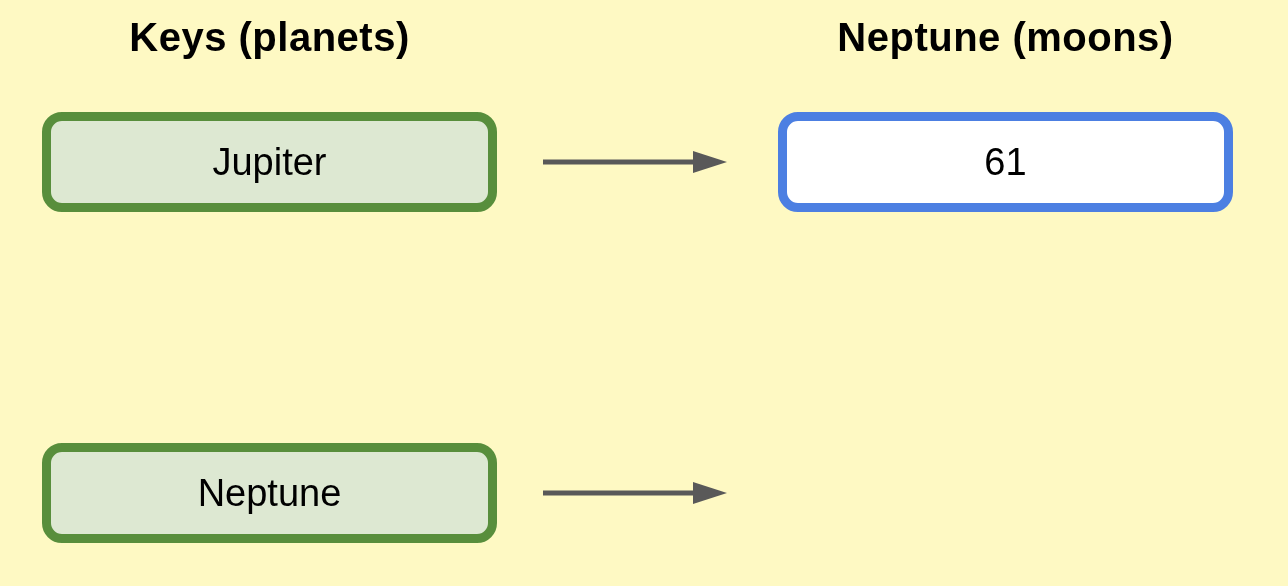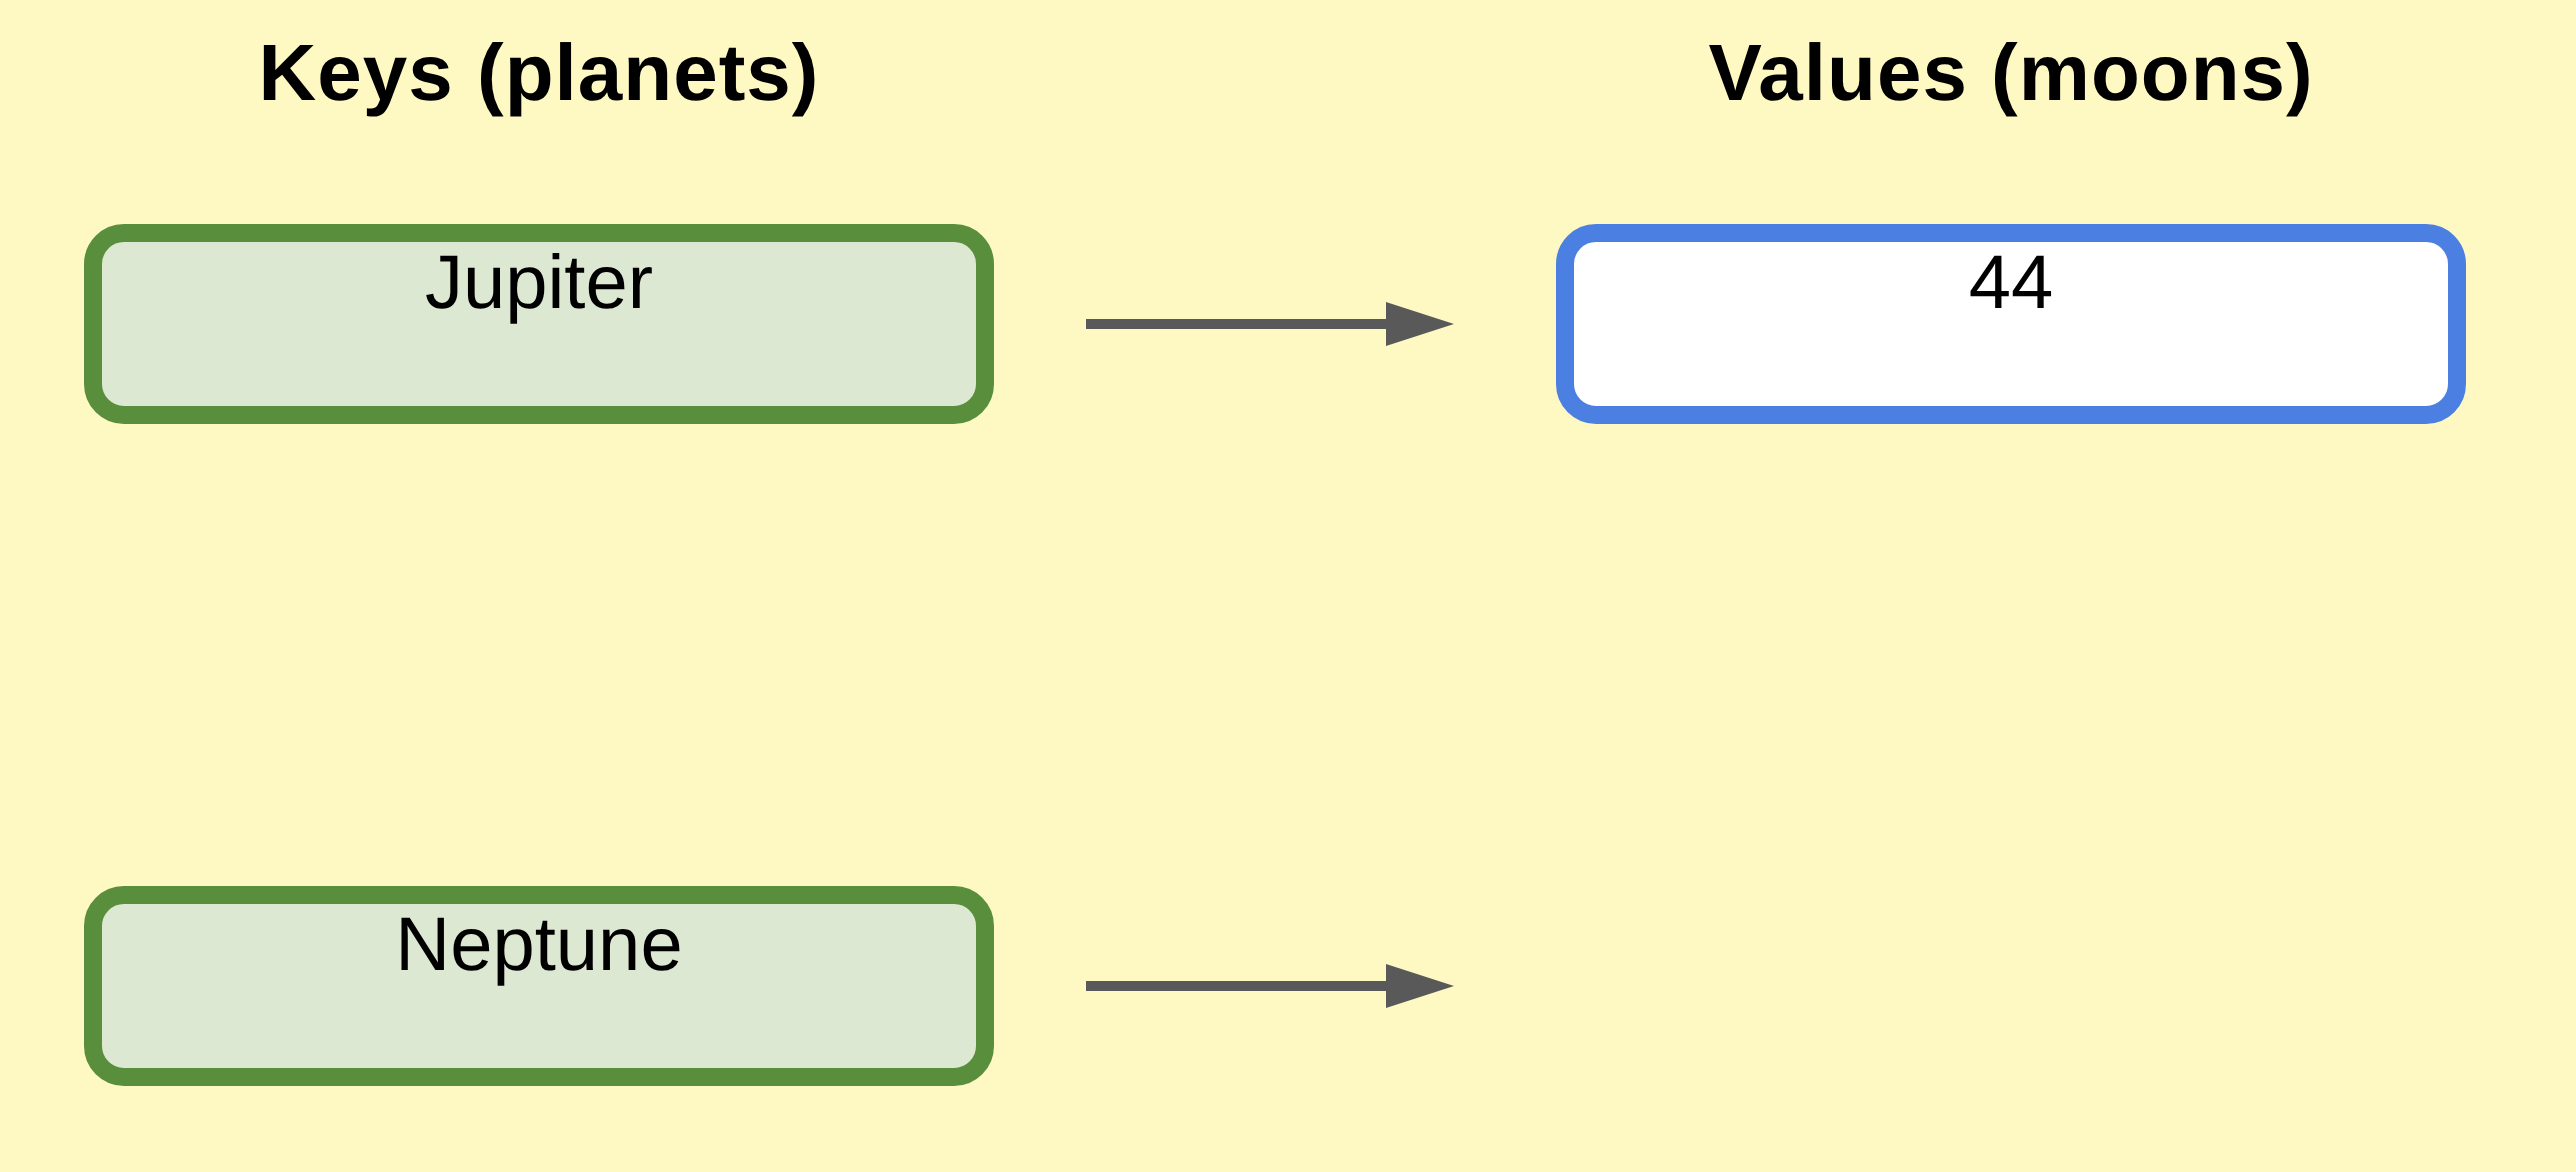--- a/index.html
+++ b/index.html
@@ -41,21 +41,21 @@
   .row.r2 { top: 443px; padding-left: 20px; }
 
   .box {
     position: absolute;
     top: 0;
     width: 455px;
     height: 100px;
     box-sizing: border-box;
     border-radius: 20px;
     display: flex;
-    align-items: flex-start;
+    align-items: center;
     justify-content: center;
     font-size: 38px;
     color: var(--text, #000000);
   }
   .key-box {
     left: 42px;
     background: var(--key-fill, #dde8d2);
     border: 9px solid var(--key-border, #588e3c);
   }
   .value-box {
@@ -74,32 +74,32 @@
   .arrow line    { stroke: var(--arrow, #595959); stroke-width: 5; }
   .arrow polygon { fill:   var(--arrow, #595959); }
 </style>
 </head>
 <body>
 
 <div class="canvas">
 
   <div class="col-header left">Keys (planets)</div>
 
-  <div class="col-header right">Values (moons)</div>
+  <div class="col-header right">Neptune (moons)</div>
 
   <div class="row r0">
     <div class="box key-box">
       <span>Jupiter</span>
     </div>
     <svg class="arrow" viewBox="0 0 184 30" xmlns="http://www.w3.org/2000/svg">
       <line x1="0" y1="15" x2="152" y2="15"></line>
       <polygon points="150,4 150,26 184,15"></polygon>
     </svg>
     <div class="box value-box">
-      <span>44</span>
+      <span>61</span>
     </div>
   </div>
 
 
   <div class="row r2">
     <div class="box key-box">
       <span>Neptune</span>
     </div>
     <svg class="arrow" viewBox="0 0 184 30" xmlns="http://www.w3.org/2000/svg">
       <line x1="0" y1="15" x2="152" y2="15"></line>

